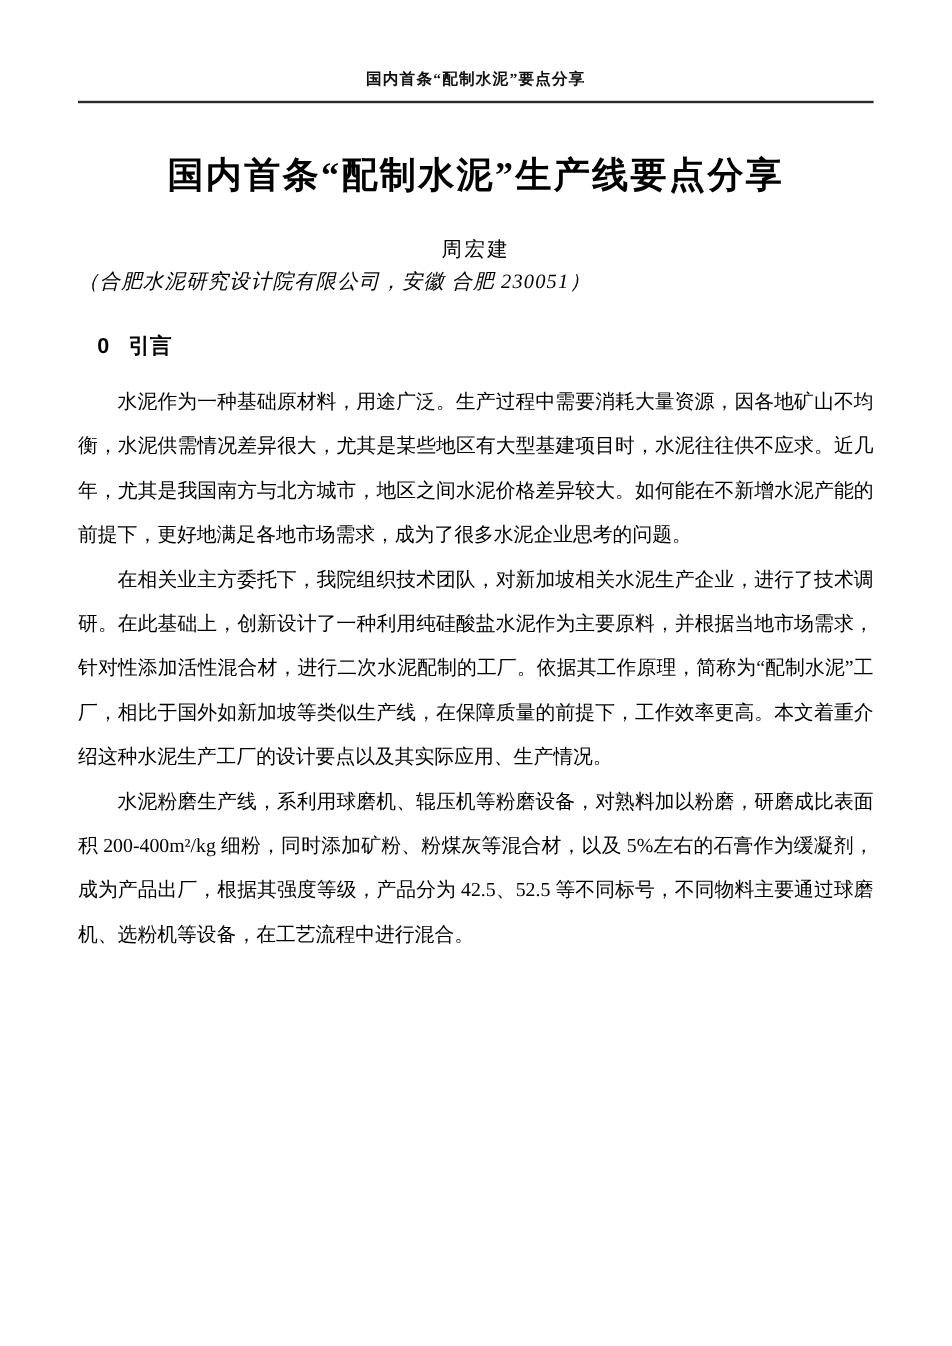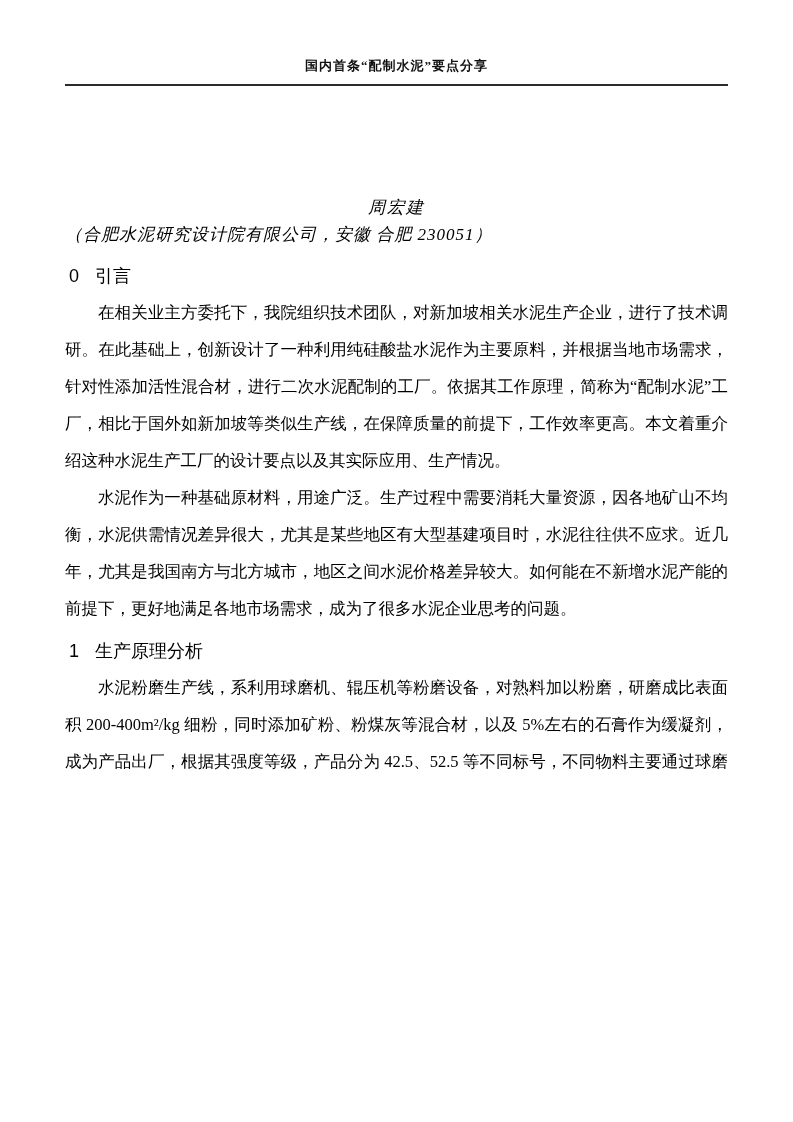--- a/index.html
+++ b/index.html
@@ -51,21 +51,20 @@
     font-size: 30px;
     letter-spacing: 2px;
     color: #000;
   }
   .article-author {
     position: absolute;
     top: 196px;
     left: 65px;
     width: 663px;
     text-align: center;
-    font-style: italic;
     font-size: 17px;
     letter-spacing: 2px;
     color: #000;
   }
   .article-affiliation {
     position: absolute;
     top: 223px;
     left: 65px;
     width: 663px;
     text-align: left;
@@ -75,23 +74,23 @@
     color: #000;
   }
   
   .content {
     position: absolute;
     top: 260px;
     left: 65px;
     width: 663px;
   }
   .section-heading {
-    margin: 4px;
+    margin: 16px;
     font-family: "Liberation Sans", "DejaVu Sans", sans-serif;
-    font-weight: normal;
+    font-weight: bold;
     font-size: 18px;
     line-height: 24px;
     color: #000;
   }
   .section-heading .sec-num {
     display: inline-block;
     margin-right: 16px;
   }
   .section-heading.second {
     margin-top: 12px;
@@ -137,38 +136,36 @@
   }
 </style>
 </head>
 <body>
 
 <div class="page">
 
   <div class="running-title">国内首条“配制水泥”要点分享</div>
   <div class="header-rule"></div>
 
+  <h1 class="article-title">国内首条“配制水泥”生产线要点分享</h1>
 
   <div class="article-author">周宏建</div>
 
   <div class="article-affiliation">（合肥水泥研究设计院有限公司，安徽 合肥 230051）</div>
 
   <div class="content">
 
     <h2 class="section-heading">
       <span class="sec-num">0</span><span>引言</span>
     </h2>
 
+    <p>水泥作为一种基础原材料，用途广泛。生产过程中需要消耗大量资源，因各地矿山不均衡，水泥供需情况差异很大，尤其是某些地区有大型基建项目时，水泥往往供不应求。近几年，尤其是我国南方与北方城市，地区之间水泥价格差异较大。如何能在不新增水泥产能的前提下，更好地满足各地市场需求，成为了很多水泥企业思考的问题。</p>
+
     <p>在相关业主方委托下，我院组织技术团队，对新加坡相关水泥生产企业，进行了技术调研。在此基础上，创新设计了一种利用纯硅酸盐水泥作为主要原料，并根据当地市场需求，针对性添加活性混合材，进行二次水泥配制的工厂。依据其工作原理，简称为“配制水泥”工厂，相比于国外如新加坡等类似生产线，在保障质量的前提下，工作效率更高。本文着重介绍这种水泥生产工厂的设计要点以及其实际应用、生产情况。</p>
 
-    <p>水泥作为一种基础原材料，用途广泛。生产过程中需要消耗大量资源，因各地矿山不均衡，水泥供需情况差异很大，尤其是某些地区有大型基建项目时，水泥往往供不应求。近几年，尤其是我国南方与北方城市，地区之间水泥价格差异较大。如何能在不新增水泥产能的前提下，更好地满足各地市场需求，成为了很多水泥企业思考的问题。</p>
-
-    <h2 class="section-heading second">
-      <span class="sec-num">1</span><span>生产原理分析</span>
-    </h2>
 
     <p>水泥粉磨生产线，系利用球磨机、辊压机等粉磨设备，对熟料加以粉磨，研磨成比表面积 200-400m²/kg 细粉，同时添加矿粉、粉煤灰等混合材，以及 5%左右的石膏作为缓凝剂，成为产品出厂，根据其强度等级，产品分为 42.5、52.5 等不同标号，不同物料主要通过球磨机、选粉机等设备，在工艺流程中进行混合。</p>
 
 
   </div>
 
   <svg class="footer-rule" viewBox="0 0 663 7" preserveAspectRatio="none">
     <polygon fill="#111111" points="0,3.2 120,2.3 300,1.5 480,0.7 663,1.9 663,3.1 580,4.3 470,5.3 360,4.9 240,4.3 120,3.6 0,4.1"></polygon>
   </svg>
 

